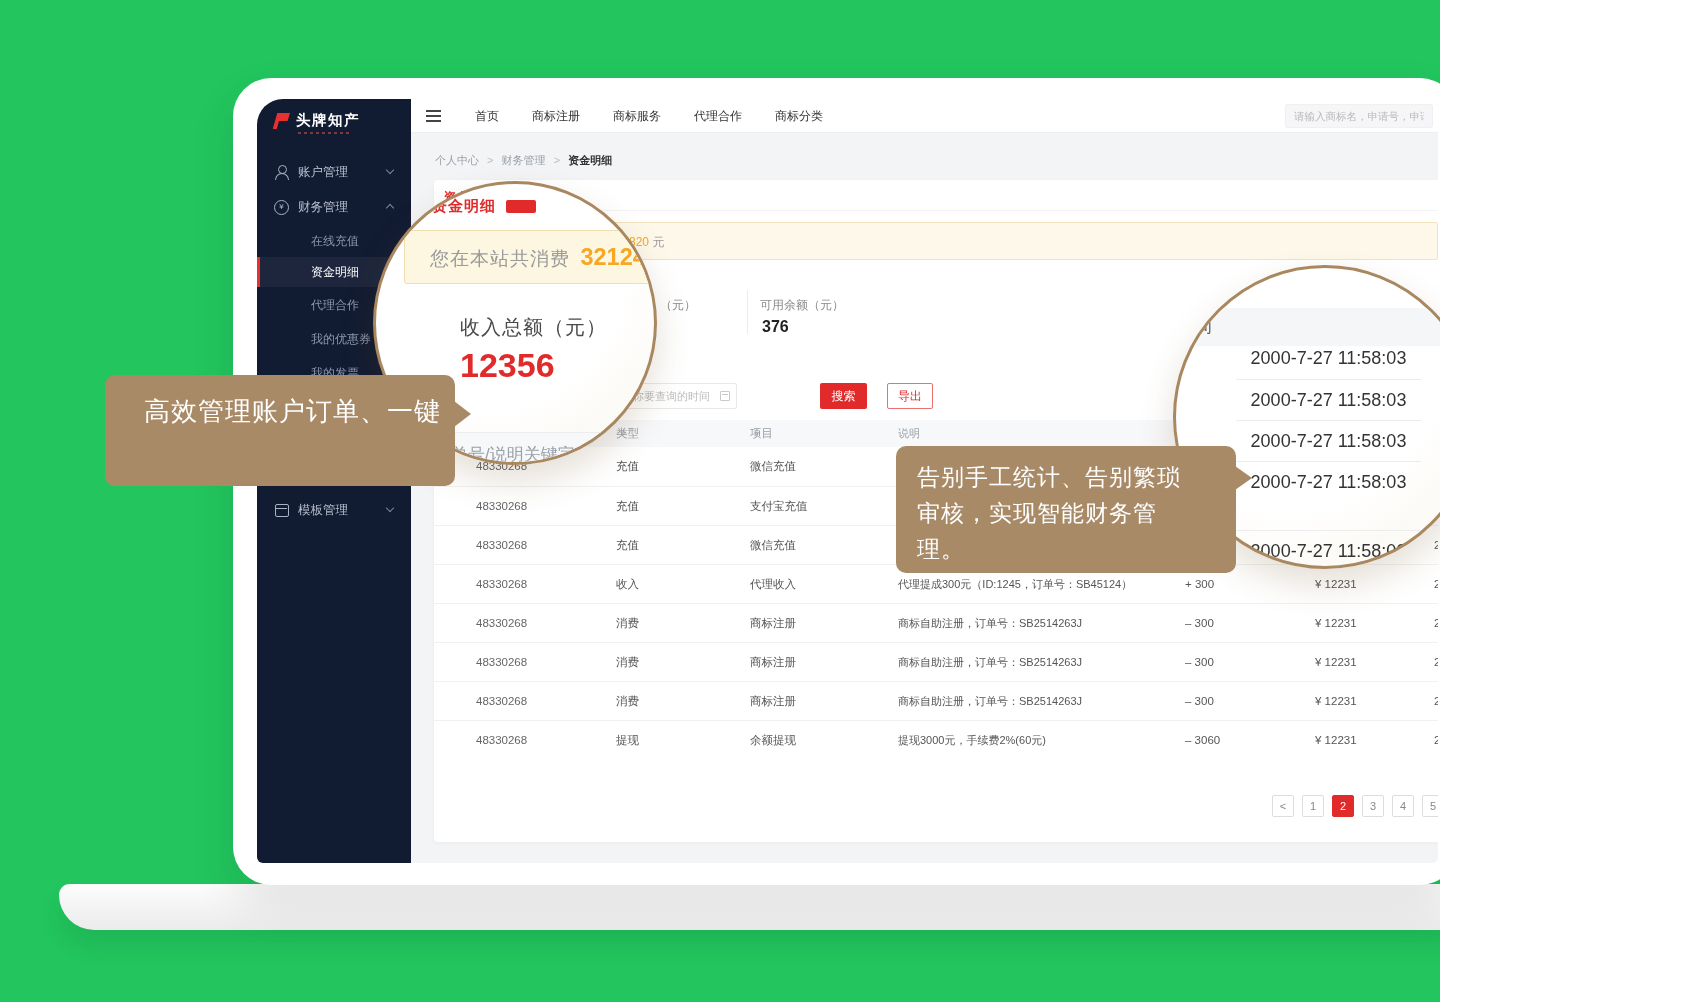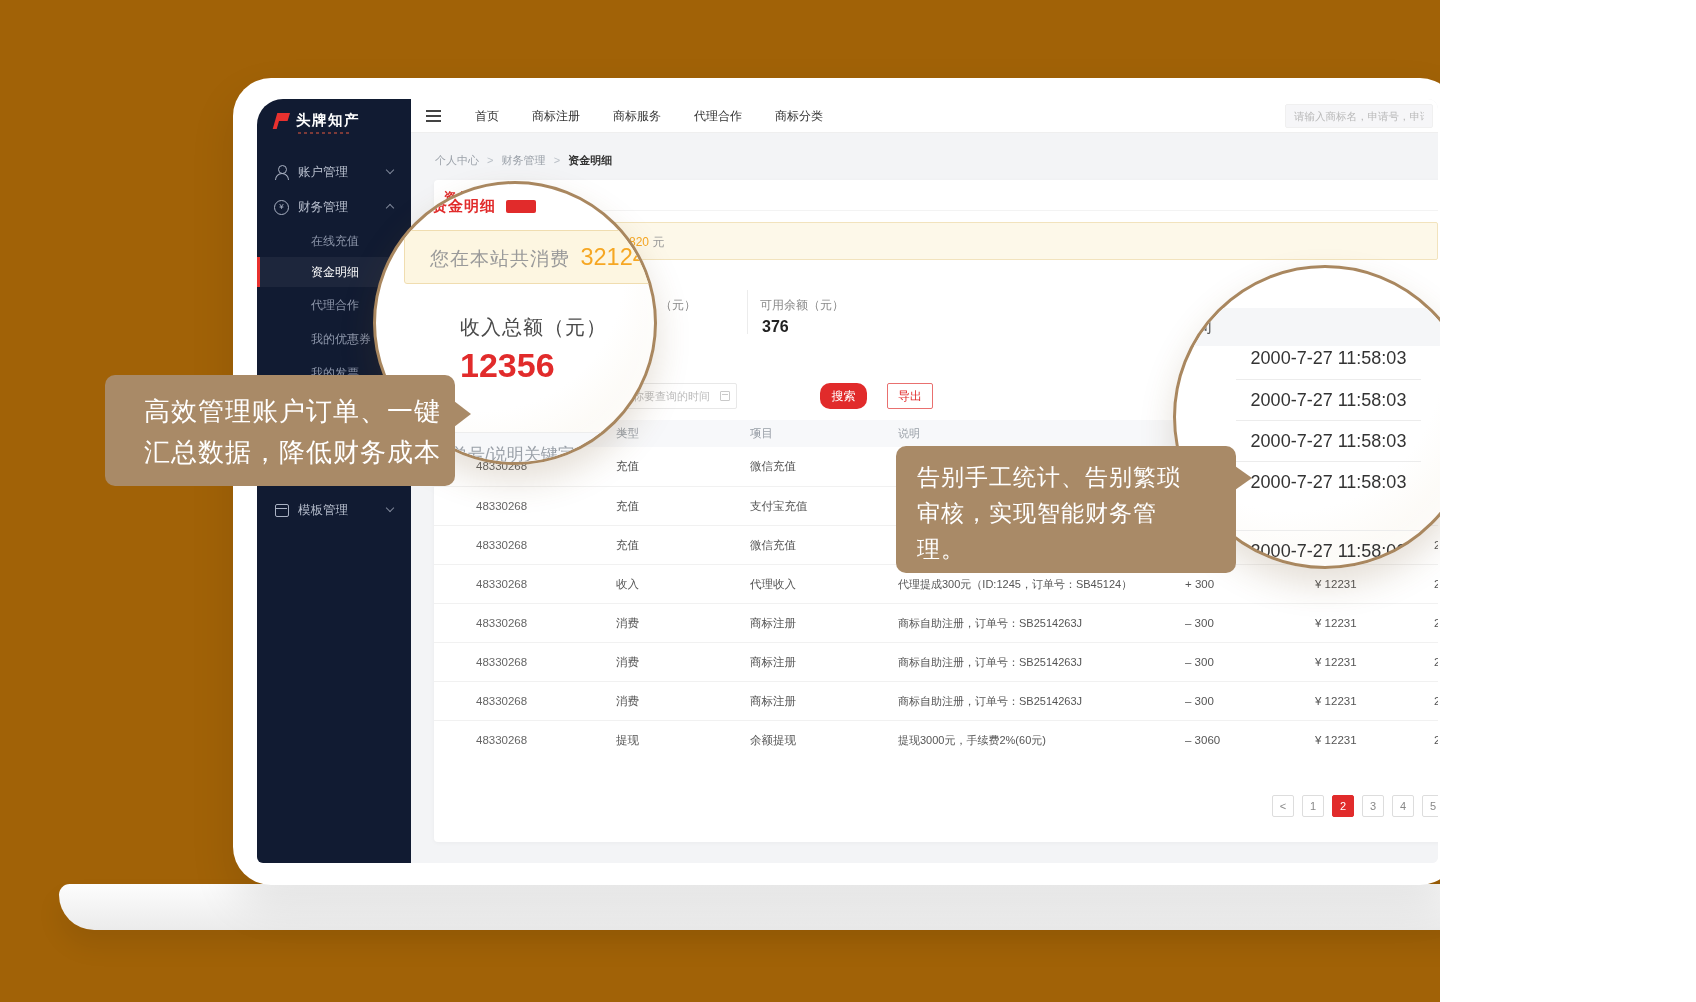--- a/index.html
+++ b/index.html
@@ -1,17 +1,17 @@
 <!DOCTYPE html>
 <html><head>
 <meta charset="utf-8">
 <style>
   * { margin:0; padding:0; box-sizing:border-box; }
   html,body { width:1696px; height:1002px; background:#fff; font-family:"Liberation Sans","DejaVu Sans",sans-serif; }
-  .stage { position:relative; width:1440px; height:1002px; overflow:hidden; background:#a16207; }
+  .stage { position:relative; width:1440px; height:1002px; overflow:hidden; background:#22c55e; }
 
   
   .laptop-base { position:absolute; left:59px; top:884px; width:1576px; height:46px;
     background:linear-gradient(#fdfdfd,#ebebeb); border-radius:14px 14px 46px 46px;
     box-shadow:0 16px 26px rgba(0,0,0,.08); z-index:1; }
   .laptop-shell { position:absolute; left:233px; top:78px; width:1225px; height:807px;
     background:#fff; border-radius:38px; box-shadow:0 20px 45px rgba(0,0,0,.10); z-index:2; }
   .screen { position:absolute; left:24px; top:21px; width:1181px; height:764px;
     border-radius:26px 10px 6px 6px; overflow:hidden; background:#f3f4f6; }
 
@@ -67,21 +67,21 @@
   .stat-div { position:absolute; left:313px; top:110px; width:1px; height:44px; background:#ececec; }
   .stat-bal-label { position:absolute; left:326px; top:117px; font-size:12px; color:#8a8a8a; }
   .stat-bal-value { position:absolute; left:328px; top:138px; font-size:16px; font-weight:bold; color:#222; }
 
   .date-input { position:absolute; left:156px; top:203px; width:147px; height:26px; background:#fff;
     border:1px solid #e8e8e8; border-radius:2px; font-size:11px; color:#666; padding:0 22px 0 9px; }
   .date-input::placeholder { color:#bcbcbc; }
   .cal-icon { position:absolute; left:286px; top:211px; width:10px; height:10px; border:1.2px solid #c9c9c9; border-radius:1px; }
   .cal-icon::before { content:""; position:absolute; left:1px; top:1.5px; width:6px; height:0; border-top:1.2px solid #c9c9c9; }
   .btn-search { position:absolute; left:386px; top:203px; width:47px; height:26px; background:#e12b2b; color:#fff;
-    font-size:12px; border:none; border-radius:10px; cursor:pointer; }
+    font-size:12px; border:none; border-radius:2px; cursor:pointer; }
   .btn-export { position:absolute; left:453px; top:203px; width:46px; height:26px; background:#fff; color:#e12b2b;
     font-size:12px; border:1px solid #e9706f; border-radius:2px; cursor:pointer; }
 
   .t-head { position:absolute; left:0; top:240px; width:1012px; height:27px; background:#f7f8fa; }
   .t-head span { position:absolute; top:0; line-height:27px; font-size:11.5px; color:#9aa0a8; white-space:nowrap; }
   .caret { display:inline-block; width:0; height:0; border-left:3.5px solid transparent; border-right:3.5px solid transparent;
     border-top:4px solid #c2c6cc; margin-left:4px; vertical-align:middle; }
   .t-row { position:absolute; left:0; width:1012px; height:39px; }
   .t-row + .t-row, .t-row.bordered { border-top:1px solid #f1f1f1; }
   .t-row span { position:absolute; top:0; line-height:39px; font-size:11.5px; color:#555; white-space:nowrap; }
@@ -101,21 +101,21 @@
   
   .lens { position:absolute; border-radius:50%; border:3px solid #a9875f; overflow:hidden; z-index:40;
     background:radial-gradient(circle at 38% 30%, #ffffff 55%, #fbf8f2 82%, #f1e7d5 100%);
     box-shadow:0 16px 34px rgba(110,80,35,.18), inset 0 0 34px rgba(255,255,255,.65); }
   .lens-left { left:373px; top:181px; width:284px; height:284px; }
   .lens-left .lz-tab { position:absolute; left:56px; top:13px; color:#e12b2b; font-size:15px; font-weight:bold; letter-spacing:1px; }
   .lens-left .lz-tab-pill { position:absolute; left:130px; top:16px; width:30px; height:13px; background:#e12b2b; border-radius:2px; }
   .lens-left .lz-banner { position:absolute; left:28px; top:46px; width:266px; height:54px; background:#fdf6e1;
     border:1px solid #f0ddb0; border-radius:3px; line-height:52px; padding-left:25px; white-space:nowrap; }
   .lz-banner .pfx { font-size:19px; color:#9a9a9a; letter-spacing:1px; }
-  .lz-banner .amt { font-size:23.5px; color:#f6a723; font-weight:normal; margin-left:6px; }
+  .lz-banner .amt { font-size:23.5px; color:#f6a723; font-weight:bold; margin-left:6px; }
   .lz-banner .ovf { font-size:19px; color:#f6a723; margin-left:4px; }
   .lens-left .lz-income-label { position:absolute; left:84px; top:130px; font-size:20px; color:#4a4a4a; letter-spacing:1px; }
   .lens-left .lz-income-value { position:absolute; left:84px; top:162px; font-size:34px; font-weight:bold; color:#e12b2b; }
   .lens-left .lz-thead { position:absolute; left:0; top:248px; width:284px; height:40px; background:#f7f8fa; border-top:1px solid #ededed; }
   .lens-left .lz-thead span { position:absolute; left:58px; top:10px; font-size:17px; color:#9aa0a8; white-space:nowrap; }
 
   .lens-right { left:1173px; top:265px; width:304px; height:304px; }
   .lens-right .lz-time-head { position:absolute; left:0; top:40px; width:304px; height:38px; background:#f5f6f8;
     line-height:38px; font-size:17px; color:#555; letter-spacing:2px; }
   .lz-time-row { position:absolute; left:60px; width:185px; height:41px; line-height:41px; text-align:center;
@@ -326,20 +326,19 @@
     <div class="lz-time-head">时间</div>
     <div class="lz-time-row" style="top:70px">2000-7-27  11:58:03</div>
     <div class="lz-time-row sep" style="top:111px">2000-7-27  11:58:03</div>
     <div class="lz-time-row sep" style="top:152px">2000-7-27  11:58:03</div>
     <div class="lz-time-row sep" style="top:193px">2000-7-27  11:58:03</div>
     <div class="lz-time-row sep" style="top:262px">2000-7-27  11:58:03</div>
   </div>
 
   <div class="bubble bubble-left">
     <div>高效管理账户订单、一键</div>
-    <div>汇总数据，降低财务成本</div>
   </div>
   <div class="bubble bubble-right">
     <div>告别手工统计、告别繁琐</div>
     <div>审核，实现智能财务管</div>
     <div>理。</div>
   </div>
 </div>
 
 </body></html>

